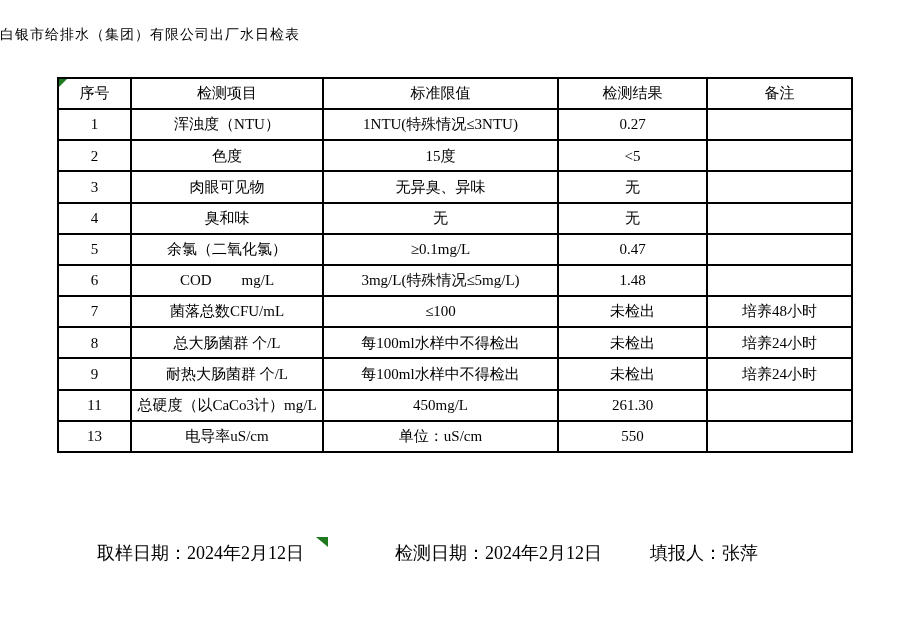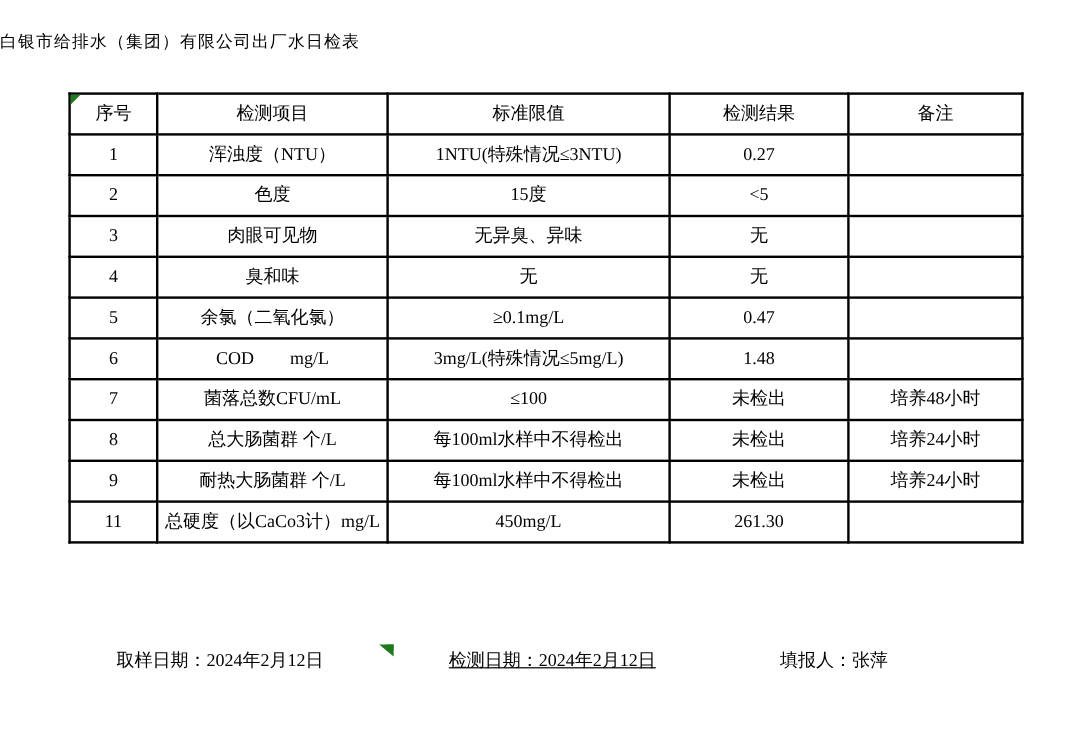--- a/index.html
+++ b/index.html
@@ -25,22 +25,22 @@
   }
   .corner-marker{
     position:absolute;left:59px;top:79px;width:0;height:0;
     border-top:8px solid #1f7a1f;border-right:8px solid transparent;
   }
   .artifact-marker{
     position:absolute;left:316px;top:537px;width:0;height:0;
     border-right:6px solid #1f7a1f;border-top:5px solid #1f7a1f;
     border-left:6px solid transparent;border-bottom:5px solid transparent;
   }
-  .footer-label{position:absolute;top:541px;font-size:15px;white-space:pre;}
-  .f1{left:97px;} .f2{left:374px;text-decoration:underline;} .f3{left:650px;font-family:Liberation Mono, monospace;}
+  .footer-label{position:absolute;top:541px;font-size:18px;white-space:pre;}
+  .f1{left:97px;} .f2{left:395px;} .f3{left:650px;font-family:Liberation Mono, monospace;}
 </style>
 </head>
 <body>
 
 <div class="title">白银市给排水（集团）有限公司出厂水日检表</div>
 
 <table class="report">
   <colgroup>
     <col style="width:73px">
       <col style="width:192px">
@@ -119,20 +119,27 @@
       <td>未检出</td>
       <td>培养24小时</td>
     </tr>
     <tr>
       <td>11</td>
       <td>总硬度（以CaCo3计）mg/L</td>
       <td>450mg/L</td>
       <td>261.30</td>
       <td></td>
     </tr>
+    <tr>
+      <td>13</td>
+      <td>电导率uS/cm</td>
+      <td>单位：uS/cm</td>
+      <td>550</td>
+      <td></td>
+    </tr>
   </tbody>
 </table>
 
 <div class="corner-marker"></div>
 <div class="artifact-marker"></div>
 
 <div class="footer-label f1">取样日期：2024年2月12日</div>
 <div class="footer-label f2">检测日期：2024年2月12日</div>
 <div class="footer-label f3">填报人：张萍</div>
 

